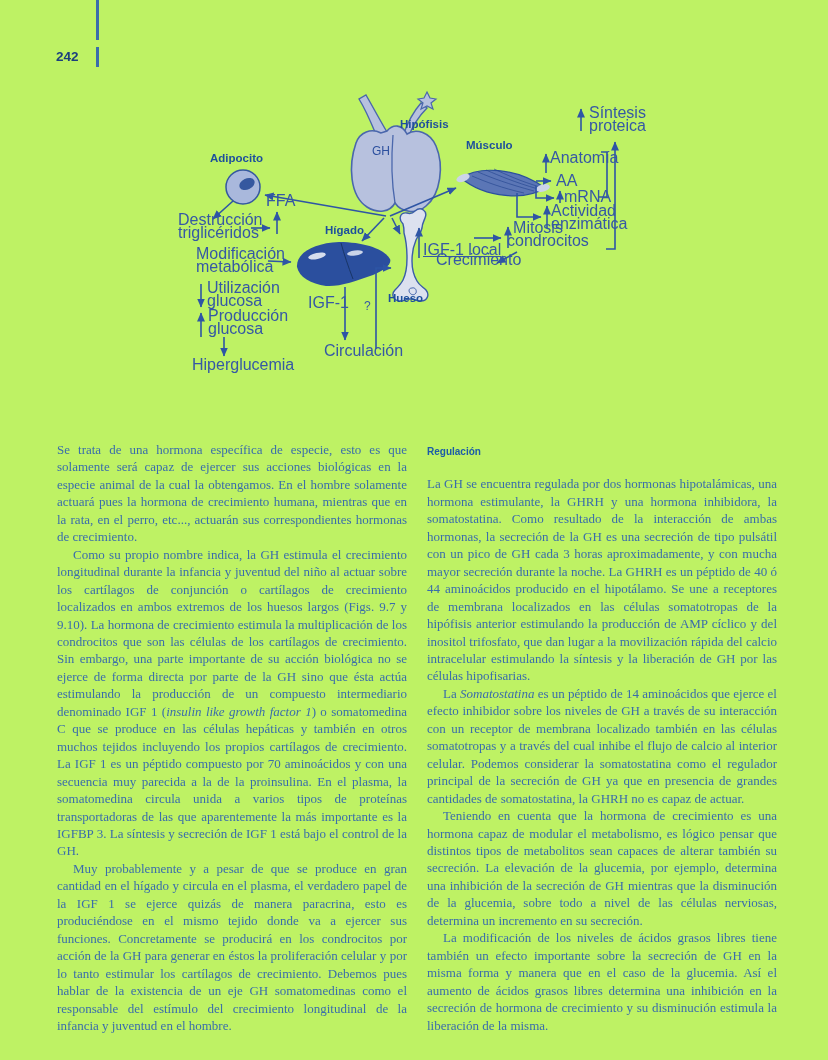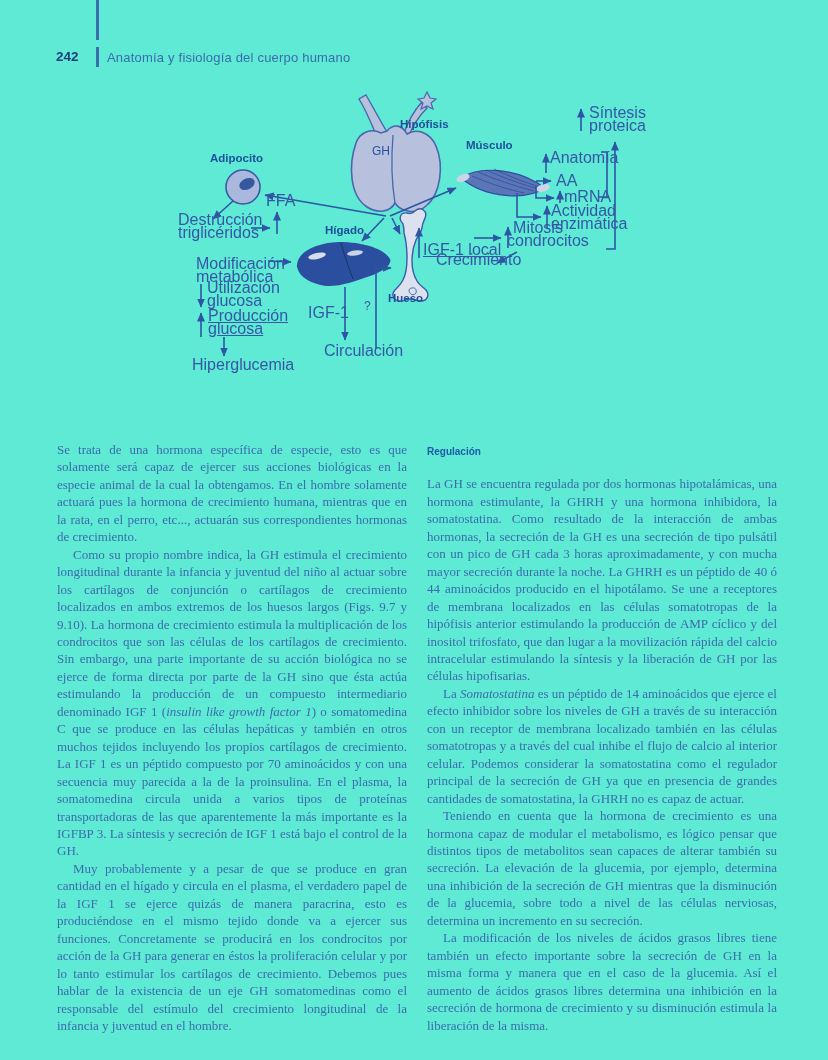--- a/index.html
+++ b/index.html
@@ -1,26 +1,26 @@
 <!DOCTYPE html>
 <html lang="es"><head>
 <meta charset="utf-8">
 <style>
   html,body{margin:0;padding:0;background:#ffffff;}
-  #page{position:relative;width:828px;height:1060px;background:#5eead4;overflow:hidden;
+  #page{position:relative;width:828px;height:1060px;background:#bef264;overflow:hidden;
         font-family:"Liberation Sans",sans-serif;}
   
   .rule{position:absolute;background:#3a6dab;width:2.5px;}
   #pgnum{position:absolute;left:56px;top:49px;font-size:13.5px;font-weight:bold;color:#1c3f7d;}
   #pgtitle{position:absolute;left:107px;top:50px;font-size:13px;color:#3a6dab;letter-spacing:.2px;}
   
   .dl{position:absolute;font-size:16px;color:#3558a5;line-height:12.5px;white-space:pre;}
   .dl.b{font-weight:bold;color:#1d4f9c;font-size:11.5px;}
   .dl.ctr{text-align:center;}
-  .dl.rt{text-align:left;margin-top:10px;}
+  .dl.rt{text-align:left;}
   svg{position:absolute;left:0;top:0;}
   
   #caption{position:absolute;left:59px;top:388px;width:725px;font-size:11.5px;color:#3a6dab;}
   #caption .flab{font-weight:bold;color:#1d4f9c;margin-right:10px;}
   
   .col{position:absolute;top:441px;width:350px;font-family:"Liberation Serif",serif;
        font-size:13px;line-height:17.45px;color:#3a6dab;text-align:justify;hyphens:auto;}
   #lcol{left:57px;} #rcol{left:427px;}
   .col p{margin:0;}
   .col p.ind{text-indent:16px;}
@@ -29,21 +29,20 @@
          color:#1c5ca8;margin:2px 0 15px 0;text-align:left;}
 </style>
 </head>
 <body>
 
 <div id="page">
 
   <div class="rule" style="left:96px;top:0;height:40px;"></div>
   <div class="rule" style="left:96px;top:47px;height:20px;"></div>
   <div id="pgnum">242</div>
-  <div id="pgtitle">Anatomía y fisiología del cuerpo humano</div>
 
   <svg width="828" height="430" viewBox="0 0 828 430">
     <defs>
       <marker id="ah" markerUnits="userSpaceOnUse" markerWidth="10" markerHeight="9" refX="8.5" refY="4" orient="auto">
         <path d="M0,0 L9,4 L0,8 Z" fill="#2e55a5"></path>
       </marker>
     </defs>
 
     <g>
       <path d="M 377 137 C 372 125 367 112 359 99 L 366 95 C 374 109 381 122 387 132 Z" fill="#b7c1de" stroke="#4a67ac" stroke-width="1.4"></path>
@@ -135,21 +134,21 @@
 triglicéridos</div>
   <div class="dl b" style="left:313px;top:224px;padding-left:12px;">Hígado</div>
   <div class="dl" style="left:423px;top:244px;text-decoration:underline;">IGF-1 local</div>
   <div class="dl ctr" style="left:507px;top:222px;width:62px;">Mitosis
 condrocitos</div>
   <div class="dl" style="left:436px;top:254px;">Crecimiento</div>
   <div class="dl rt" style="left:196px;top:248px;width:70px;">Modificación
 metabólica</div>
   <div class="dl" style="left:207px;top:282px;">Utilización
 glucosa</div>
-  <div class="dl" style="left:208px;top:310px;text-decoration:underline;">Producción
+  <div class="dl" style="left:208px;top:310px;">Producción
 glucosa</div>
   <div class="dl" style="left:192px;top:359px;">Hiperglucemia</div>
   <div class="dl rt" style="left:308px;top:297px;width:30px;">IGF-1</div>
   <div class="dl" style="left:364px;top:300px;font-size:12px;">?</div>
   <div class="dl b" style="left:388px;top:292px;">Hueso</div>
   <div class="dl" style="left:324px;top:345px;">Circulación</div>
 
 
   <div id="lcol" class="col">
     <p><span>Se trata de una hormona específica de especie, esto es que solamente será capaz de ejercer sus acciones biológicas en la especie animal de la cual la obtengamos. En el hombre solamente actuará pues la hormona de crecimiento humana, mientras que en la rata, en el perro, etc..., actuarán sus correspondientes hormonas de crecimiento.</span></p>

